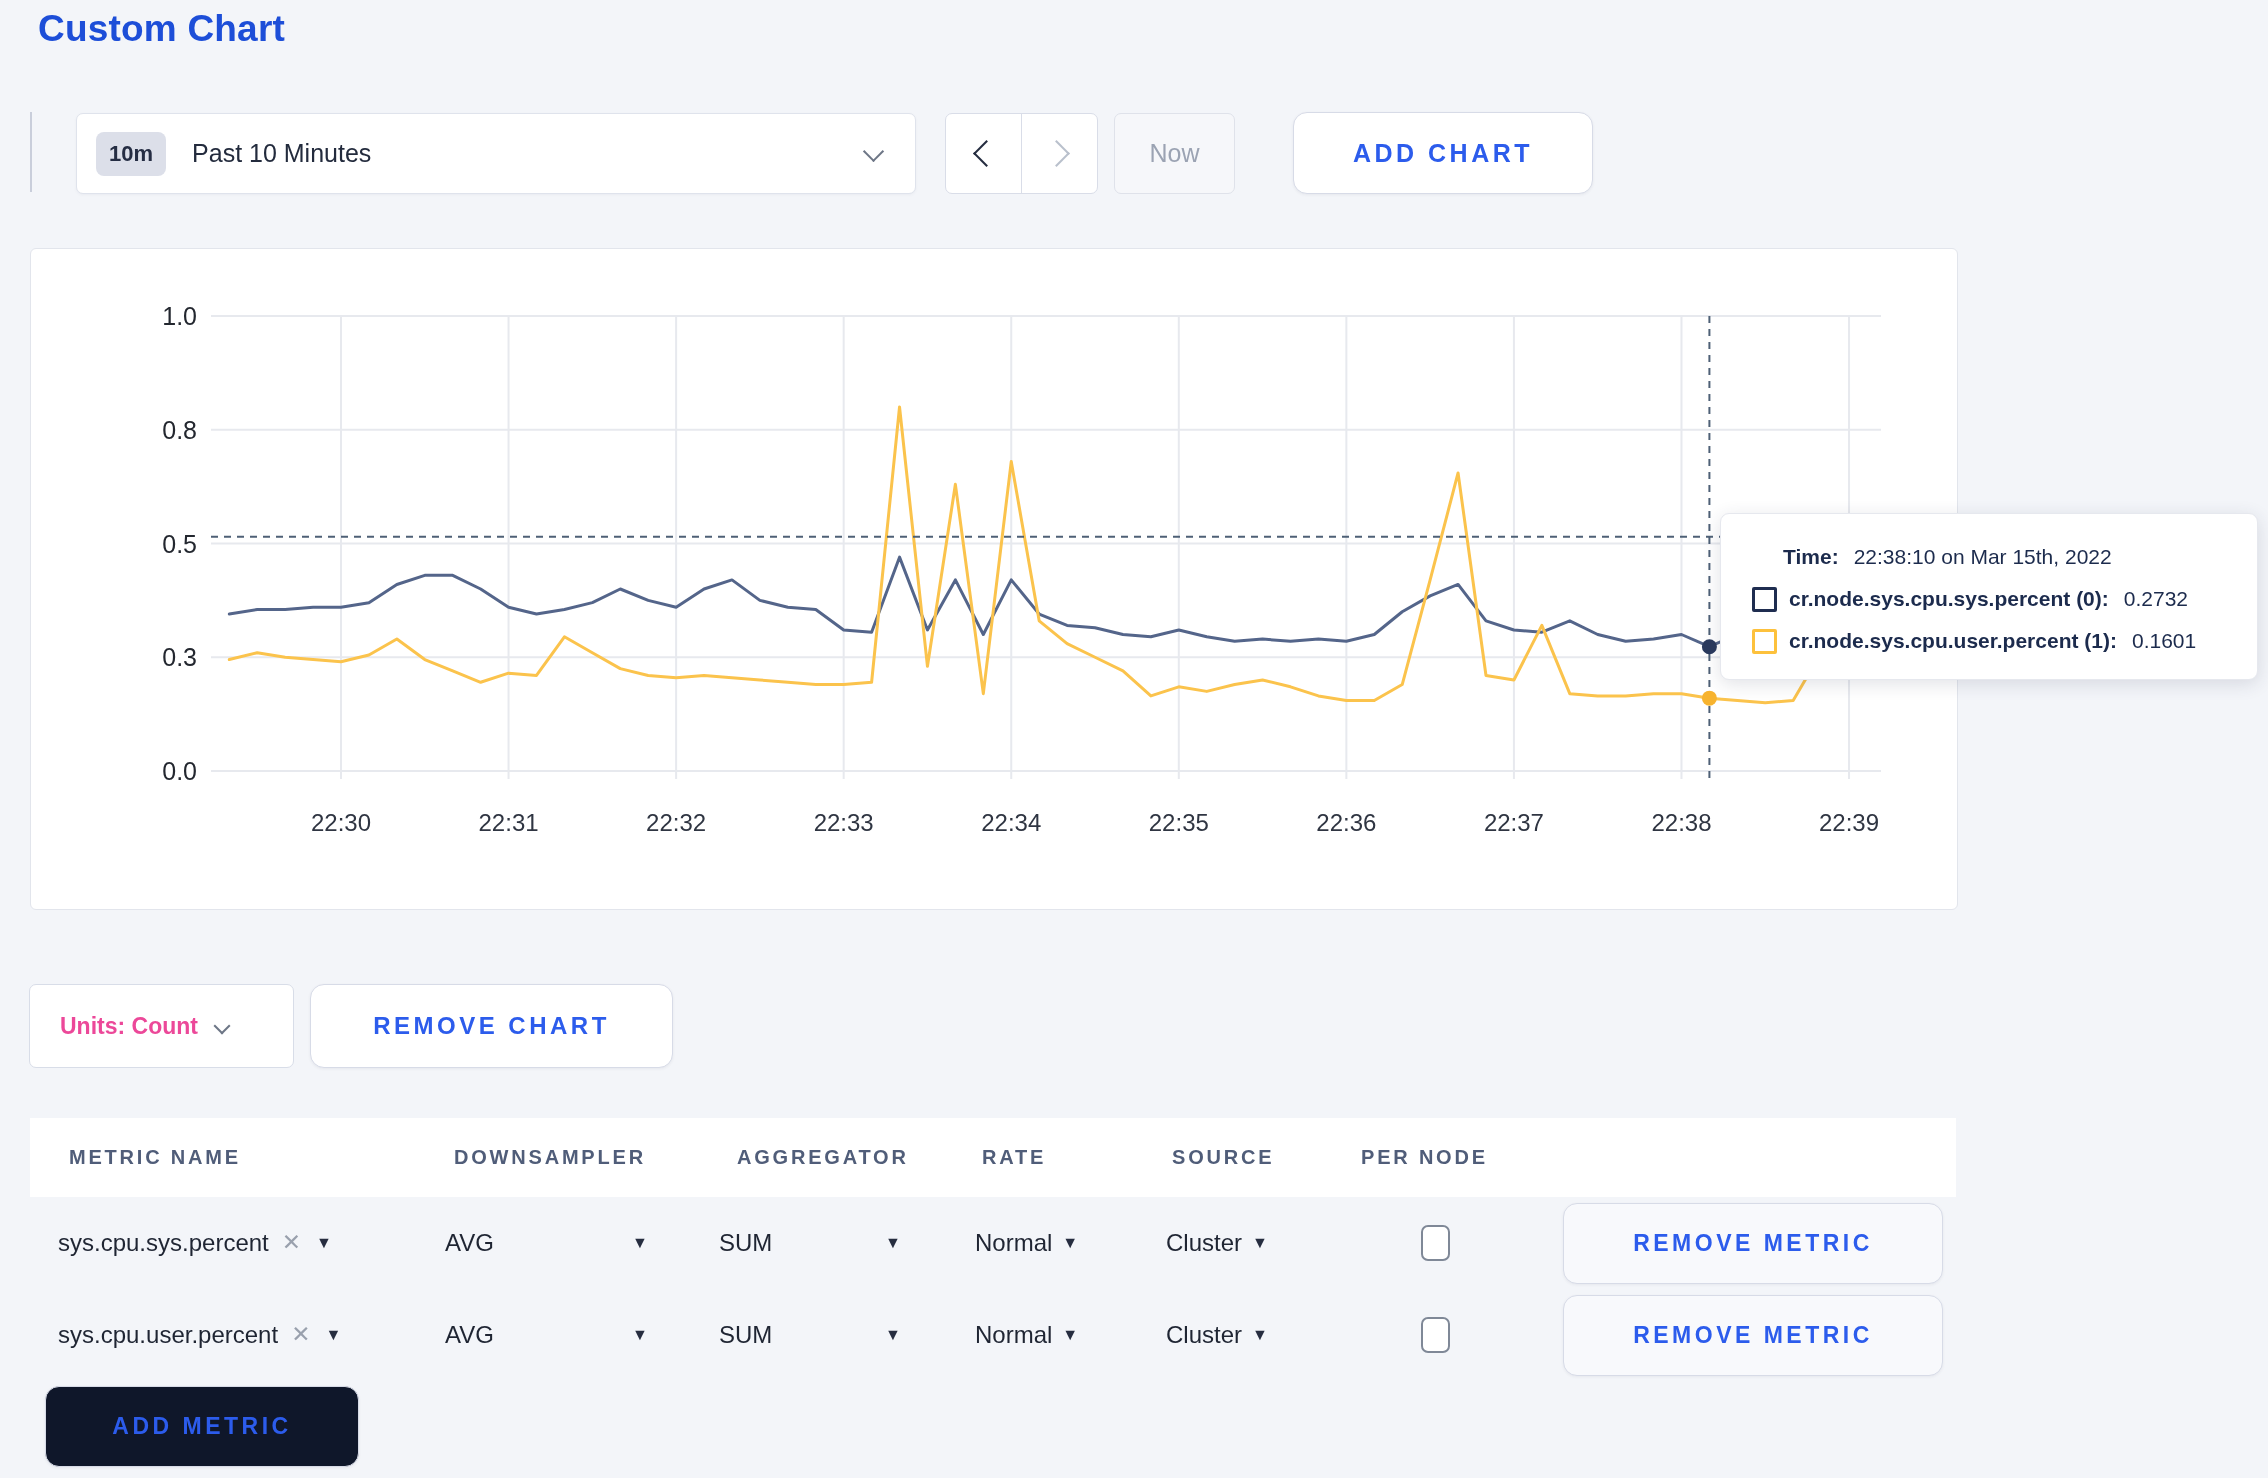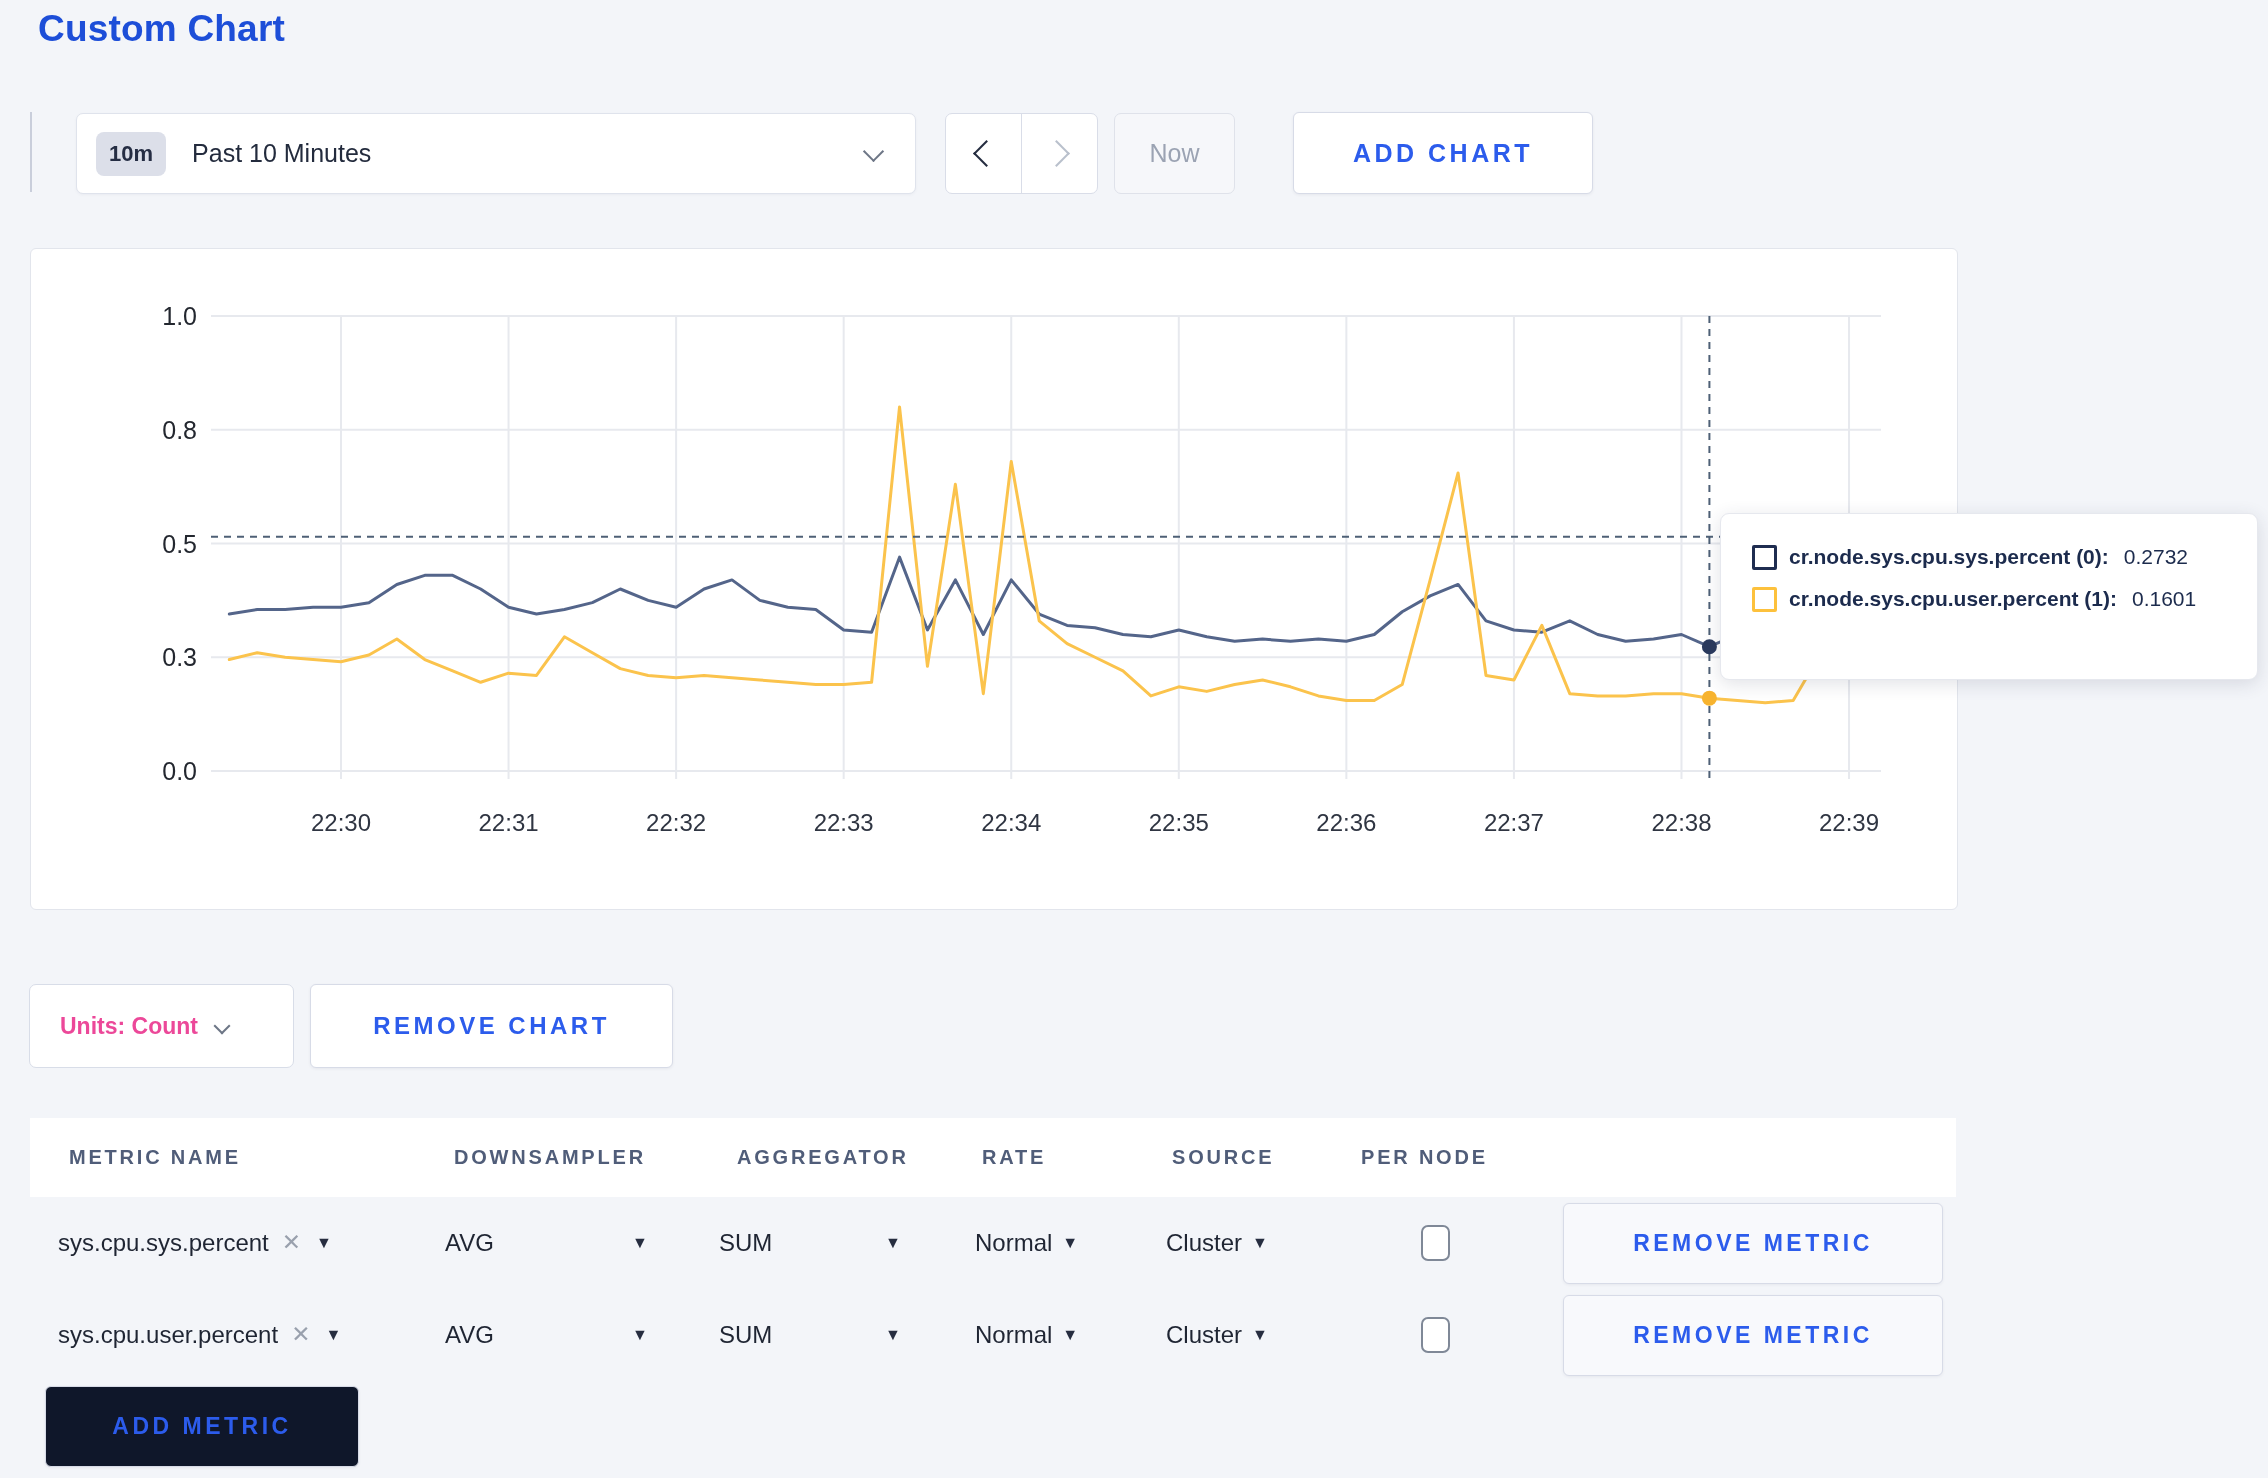--- a/index.html
+++ b/index.html
@@ -34,21 +34,21 @@
   .arrow-cell:first-child{border-right:1.5px solid #d9dde8;}
   .chev.big{width:17px;height:17px;}
   .chev.left{border-color:#242c3f;transform:rotate(135deg);margin-left:6px;}
   .chev.right{border-color:#b9c0cc;transform:rotate(-45deg);margin-right:6px;}
   .now-btn{
     left:1114px;top:113px;width:119px;height:79px;background:#f6f7fa;
     border:1.5px solid #dfe2ea;border-radius:7px;display:flex;align-items:center;justify-content:center;
     font-size:25px;color:#9ba3b3;
   }
   .btn-blue{
-    background:#fff;border:1.5px solid #d7dbe7;border-radius:6px;
+    background:#fff;border:1.5px solid #d7dbe7;border-radius:14px;
     display:flex;align-items:center;justify-content:center;
     color:#2c5cec;font-weight:700;letter-spacing:3.5px;cursor:pointer;
     box-shadow:0 1px 3px rgba(50,60,90,.07);
   }
   .add-chart-btn{left:1293px;top:112px;width:298px;height:80px;font-size:25px;}
   
   .chart-panel{
     left:30px;top:248px;width:1926px;height:660px;background:#fff;
     border:1.5px solid #e2e5ec;border-radius:6px;
   }
@@ -152,20 +152,25 @@
       <polyline points="198.29333333333335,410.525 226.22,403.7 254.14666666666668,408.25 282.0733333333333,410.525 310,412.8 337.9266666666667,405.975 365.85333333333335,390.05 393.78,410.525 421.70666666666665,421.9 449.6333333333333,433.275 477.56,424.175 505.4866666666667,426.45 533.4133333333333,387.775 561.34,403.7 589.2666666666667,419.625 617.1933333333334,426.45 645.12,428.725 673.0466666666666,426.45 700.9733333333334,428.725 728.9000000000001,431 756.8266666666666,433.275 784.7533333333333,435.55 812.6800000000001,435.55 840.6066666666667,433.275 868.5333333333333,158 896.46,417.35 924.3866666666667,235.35000000000002 952.3133333333334,444.65 980.24,212.59999999999997 1008.1666666666666,371.85 1036.0933333333332,394.6 1064.02,408.25 1091.9466666666667,421.9 1119.8733333333334,446.925 1147.8000000000002,437.825 1175.7266666666665,442.375 1203.6533333333332,435.55 1231.58,431 1259.5066666666667,437.825 1287.4333333333334,446.925 1315.3600000000001,451.475 1343.2866666666666,451.475 1371.2133333333334,435.55 1399.14,330.9 1427.0666666666666,223.97499999999997 1454.9933333333333,426.45 1482.92,431 1510.8466666666666,376.4 1538.7733333333333,444.65 1566.7,446.925 1594.6266666666668,446.925 1622.5533333333333,444.65 1650.48,444.65 1678.4066666666668,449.1545 1706.3333333333333,451.475 1734.26,453.75 1762.1866666666667,451.475 1790.1133333333335,403.7 1818.04,390.05 1845.9666666666665,410.525" fill="none" stroke="#fbc34c" stroke-width="3" stroke-linejoin="round" stroke-linecap="round"></polyline>
       <line x1="1678.4066666666668" y1="67" x2="1678.4066666666668" y2="532" stroke="#4e6076" stroke-width="2" stroke-dasharray="7 6"></line>
       <line x1="180" y1="287.67499999999995" x2="1850" y2="287.67499999999995" stroke="#4e6076" stroke-width="2" stroke-dasharray="7 6"></line>
       <circle cx="1678.4066666666668" cy="397.694" r="7.5" fill="#2a3a5e"></circle>
       <circle cx="1678.4066666666668" cy="449.1545" r="7.5" fill="#f7b32e"></circle>
     </svg>
 </div>
 
 <div class="abs chart-tooltip">
   <div class="tt-row">
+    <span class="tt-spacer"></span>
+    <span class="tt-label">Time:</span>
+    <span class="tt-value">22:38:10 on Mar 15th, 2022</span>
+  </div>
+  <div class="tt-row">
     <span class="tt-icon" style="border-color: rgb(31, 45, 80);"></span>
     <span class="tt-label">cr.node.sys.cpu.sys.percent (0):</span>
     <span class="tt-value">0.2732</span>
   </div>
   <div class="tt-row">
     <span class="tt-icon" style="border-color: rgb(253, 193, 60);"></span>
     <span class="tt-label">cr.node.sys.cpu.user.percent (1):</span>
     <span class="tt-value">0.1601</span>
   </div>
 </div>

